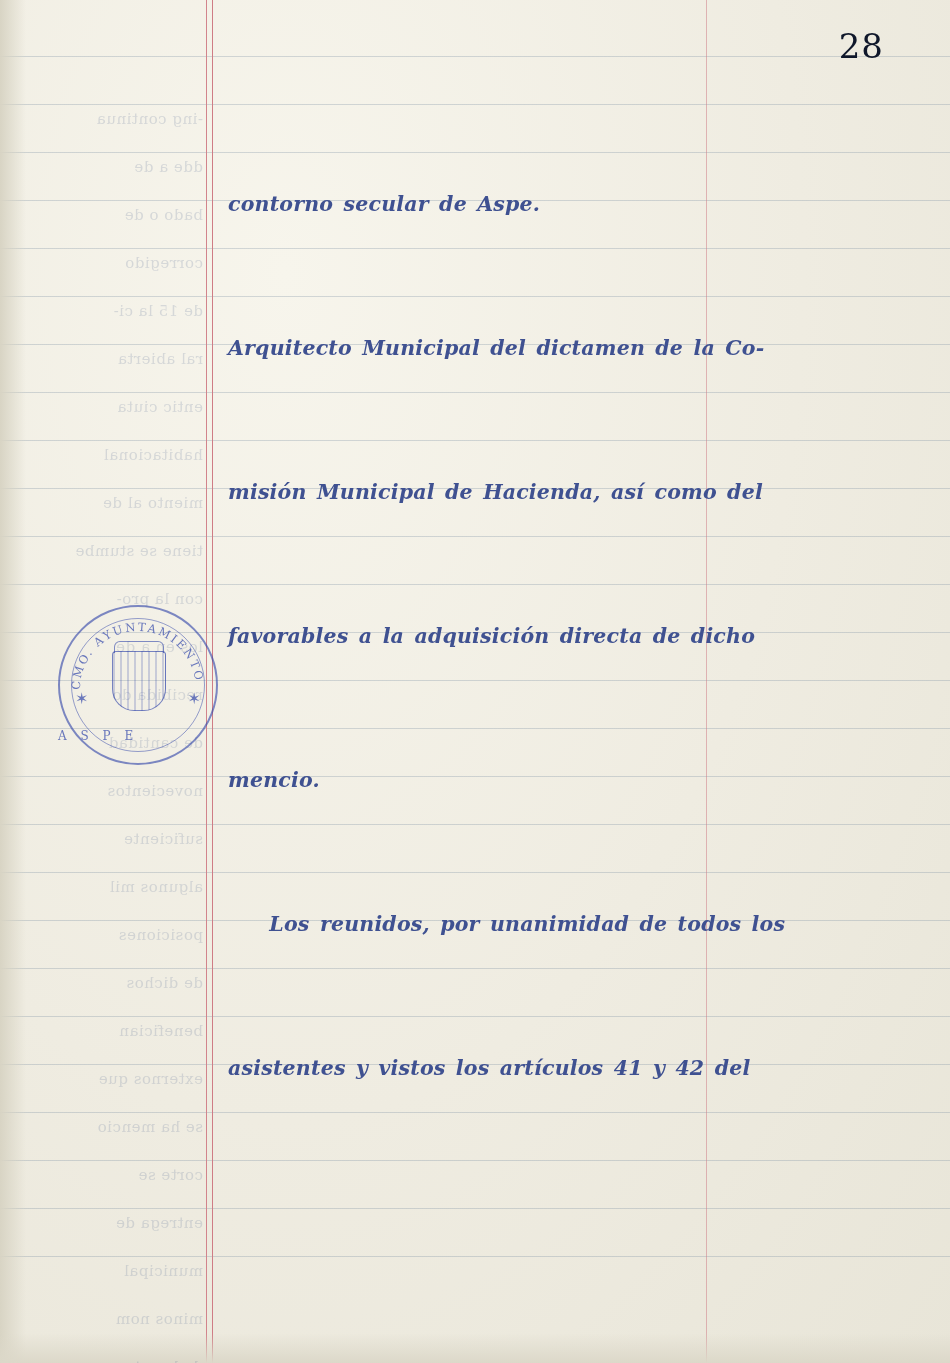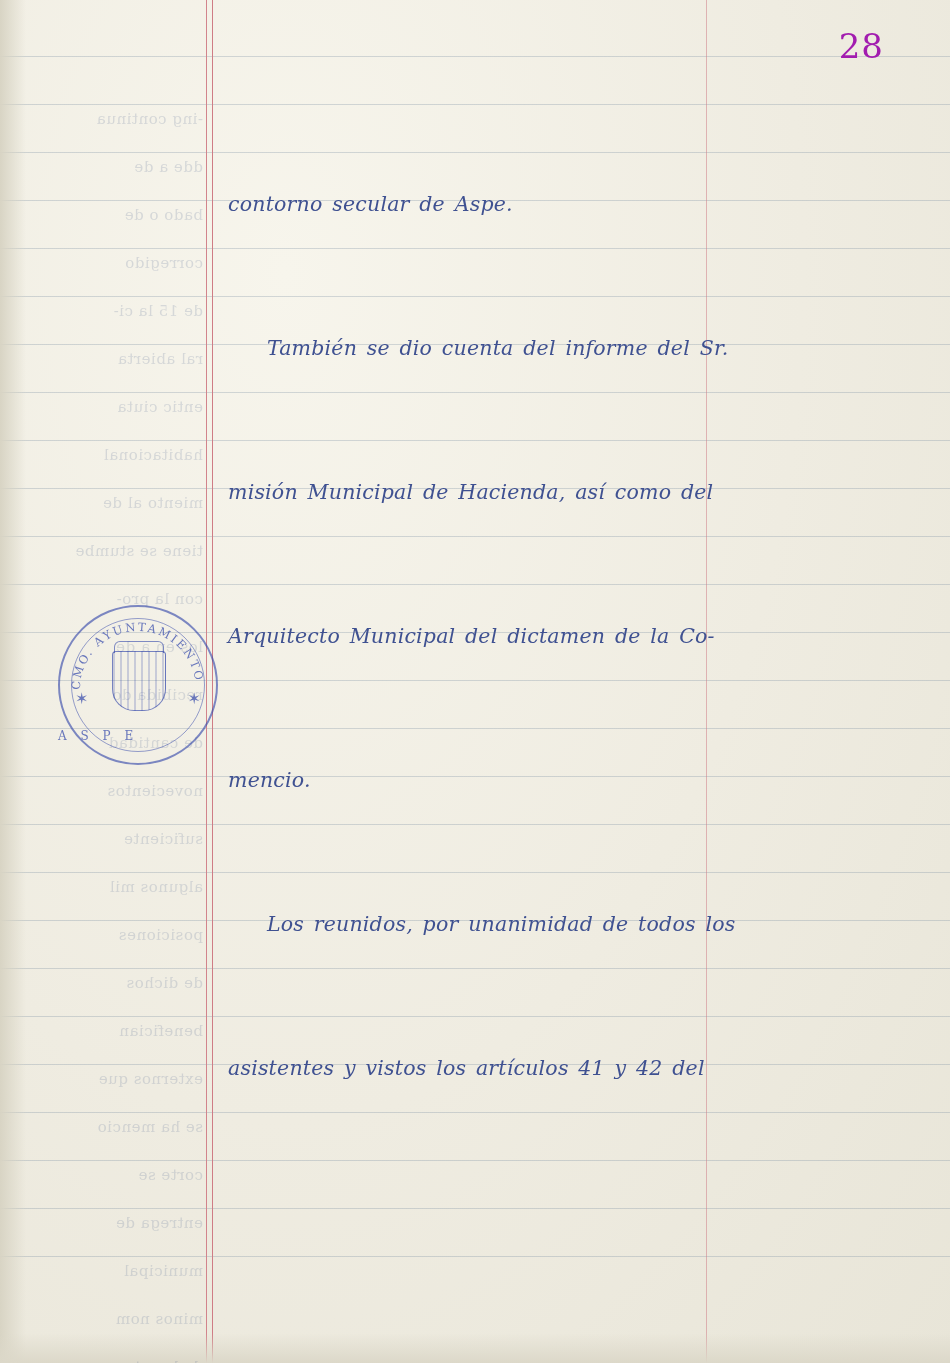--- a/index.html
+++ b/index.html
@@ -78,40 +78,40 @@
     pointer-events: none;
   }
 
   
   .folio {
     position: absolute;
     right: 66px;
     top: 26px;
     font-family: "DejaVu Serif", serif;
     font-size: 34px;
-    color: #a21caf;
+    color: #0f172a;
     letter-spacing: 1px;
   }
 
   
   .body-text {
     position: absolute;
     left: 228px;
     top: 84px;
     width: 690px;
     color: #3f5191;
     font-family: "DejaVu Serif", serif;
     font-style: italic;
     font-size: 20.5px;
     line-height: 48px;
     letter-spacing: 0.2px;
     white-space: pre-wrap;
     word-spacing: 3px;
   }
-  .body-text .ln { display: block; height: 48px; }
+  .body-text .ln { display: block; height: 48px; font-weight: bold; }
 
   
   .stamp {
     position: absolute;
     left: 58px;
     top: 605px;
     width: 160px;
     height: 160px;
     pointer-events: none;
   }
@@ -221,23 +221,23 @@
     </svg>
     <div class="crown"></div>
     <div class="shield"></div>
     <span class="star l">✶</span>
     <span class="star r">✶</span>
     <div class="bottom-text">A S P E</div>
   </div>
 
   <div class="body-text">
     <span class="ln">contorno secular de Aspe.</span>
-    <span class="ln">    También se dio cuenta del informe del Sr.</span>
+    <span class="ln">Arquitecto Municipal del dictamen de la Co-</span>
     <span class="ln">misión Municipal de Hacienda, así como del</span>
-    <span class="ln">Arquitecto Municipal del dictamen de la Co-</span>
+    <span class="ln">favorables a la adquisición directa de dicho</span>
     <span class="ln">mencio.</span>
     <span class="ln">    Los reunidos, por unanimidad de todos los</span>
     <span class="ln">asistentes y vistos los artículos 41 y 42 del</span>
     
     
     
     
     
     
     

